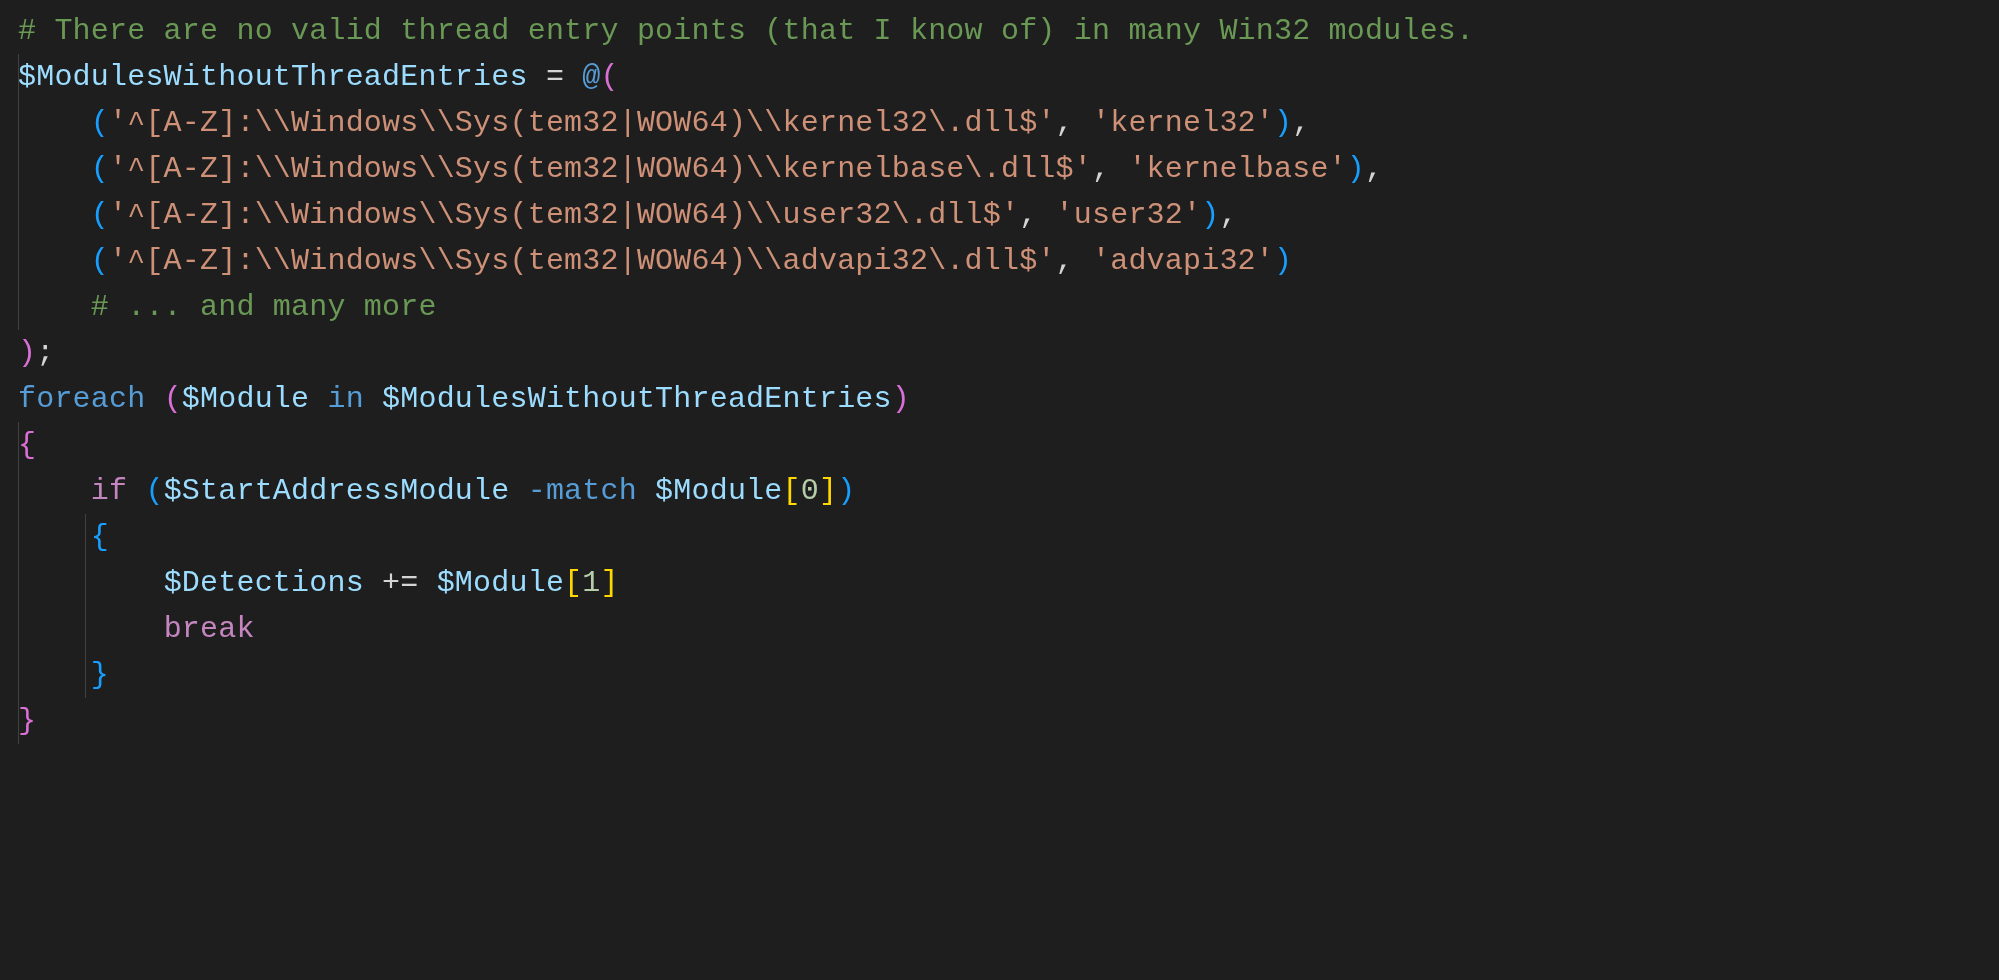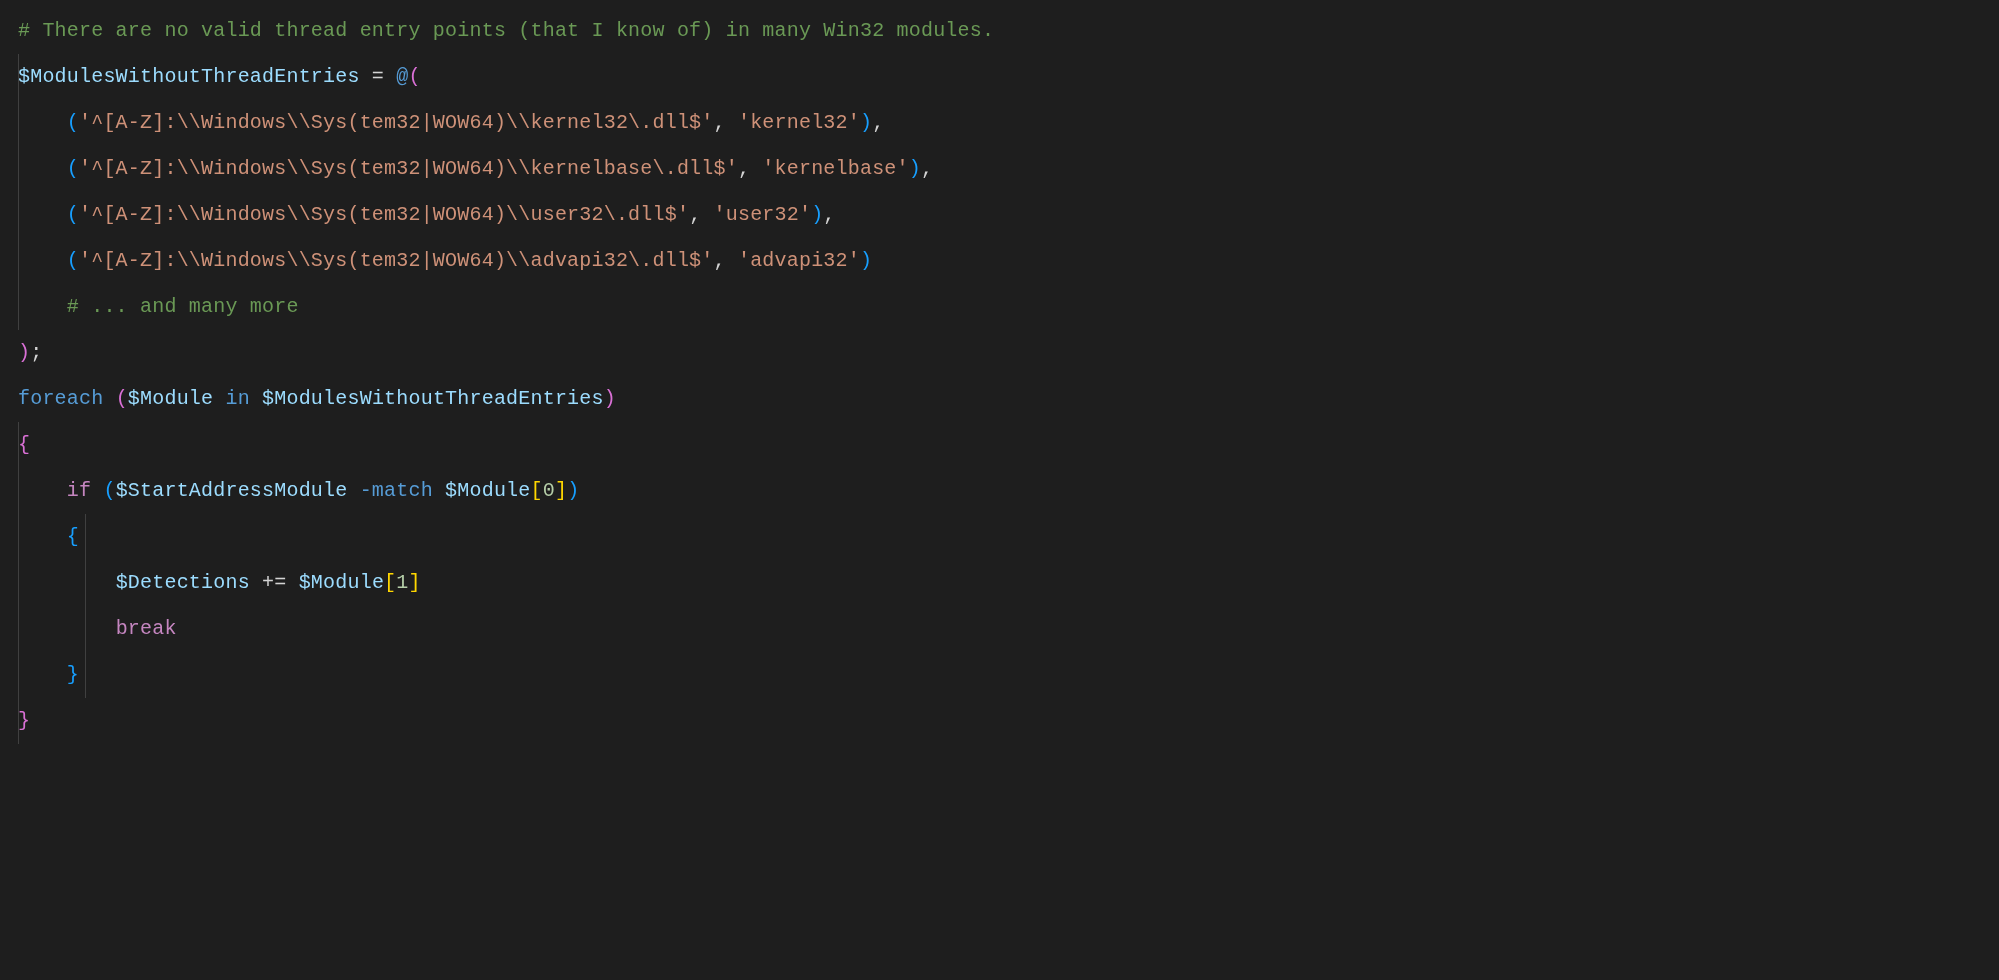--- a/index.html
+++ b/index.html
@@ -7,21 +7,21 @@
     padding: 0;
     background: #1e1e1e;
     width: 1999px;
     height: 980px;
     overflow: hidden;
   }
   pre.code {
     margin: 0;
     padding: 8px 12px 8px 18px;
     font-family: "Consolas", "Menlo", "Courier New", monospace;
-    font-size: 20px;
+    font-size: 30px;
     line-height: 46px;
     color: #d4d4d4;
     white-space: pre;
     position: relative;
     letter-spacing: 0.2px;
   }
   
   .tok-comment   { color: #6a9955; }
   .tok-variable  { color: #9cdcfe; }
   .tok-keyword   { color: #569cd6; }

